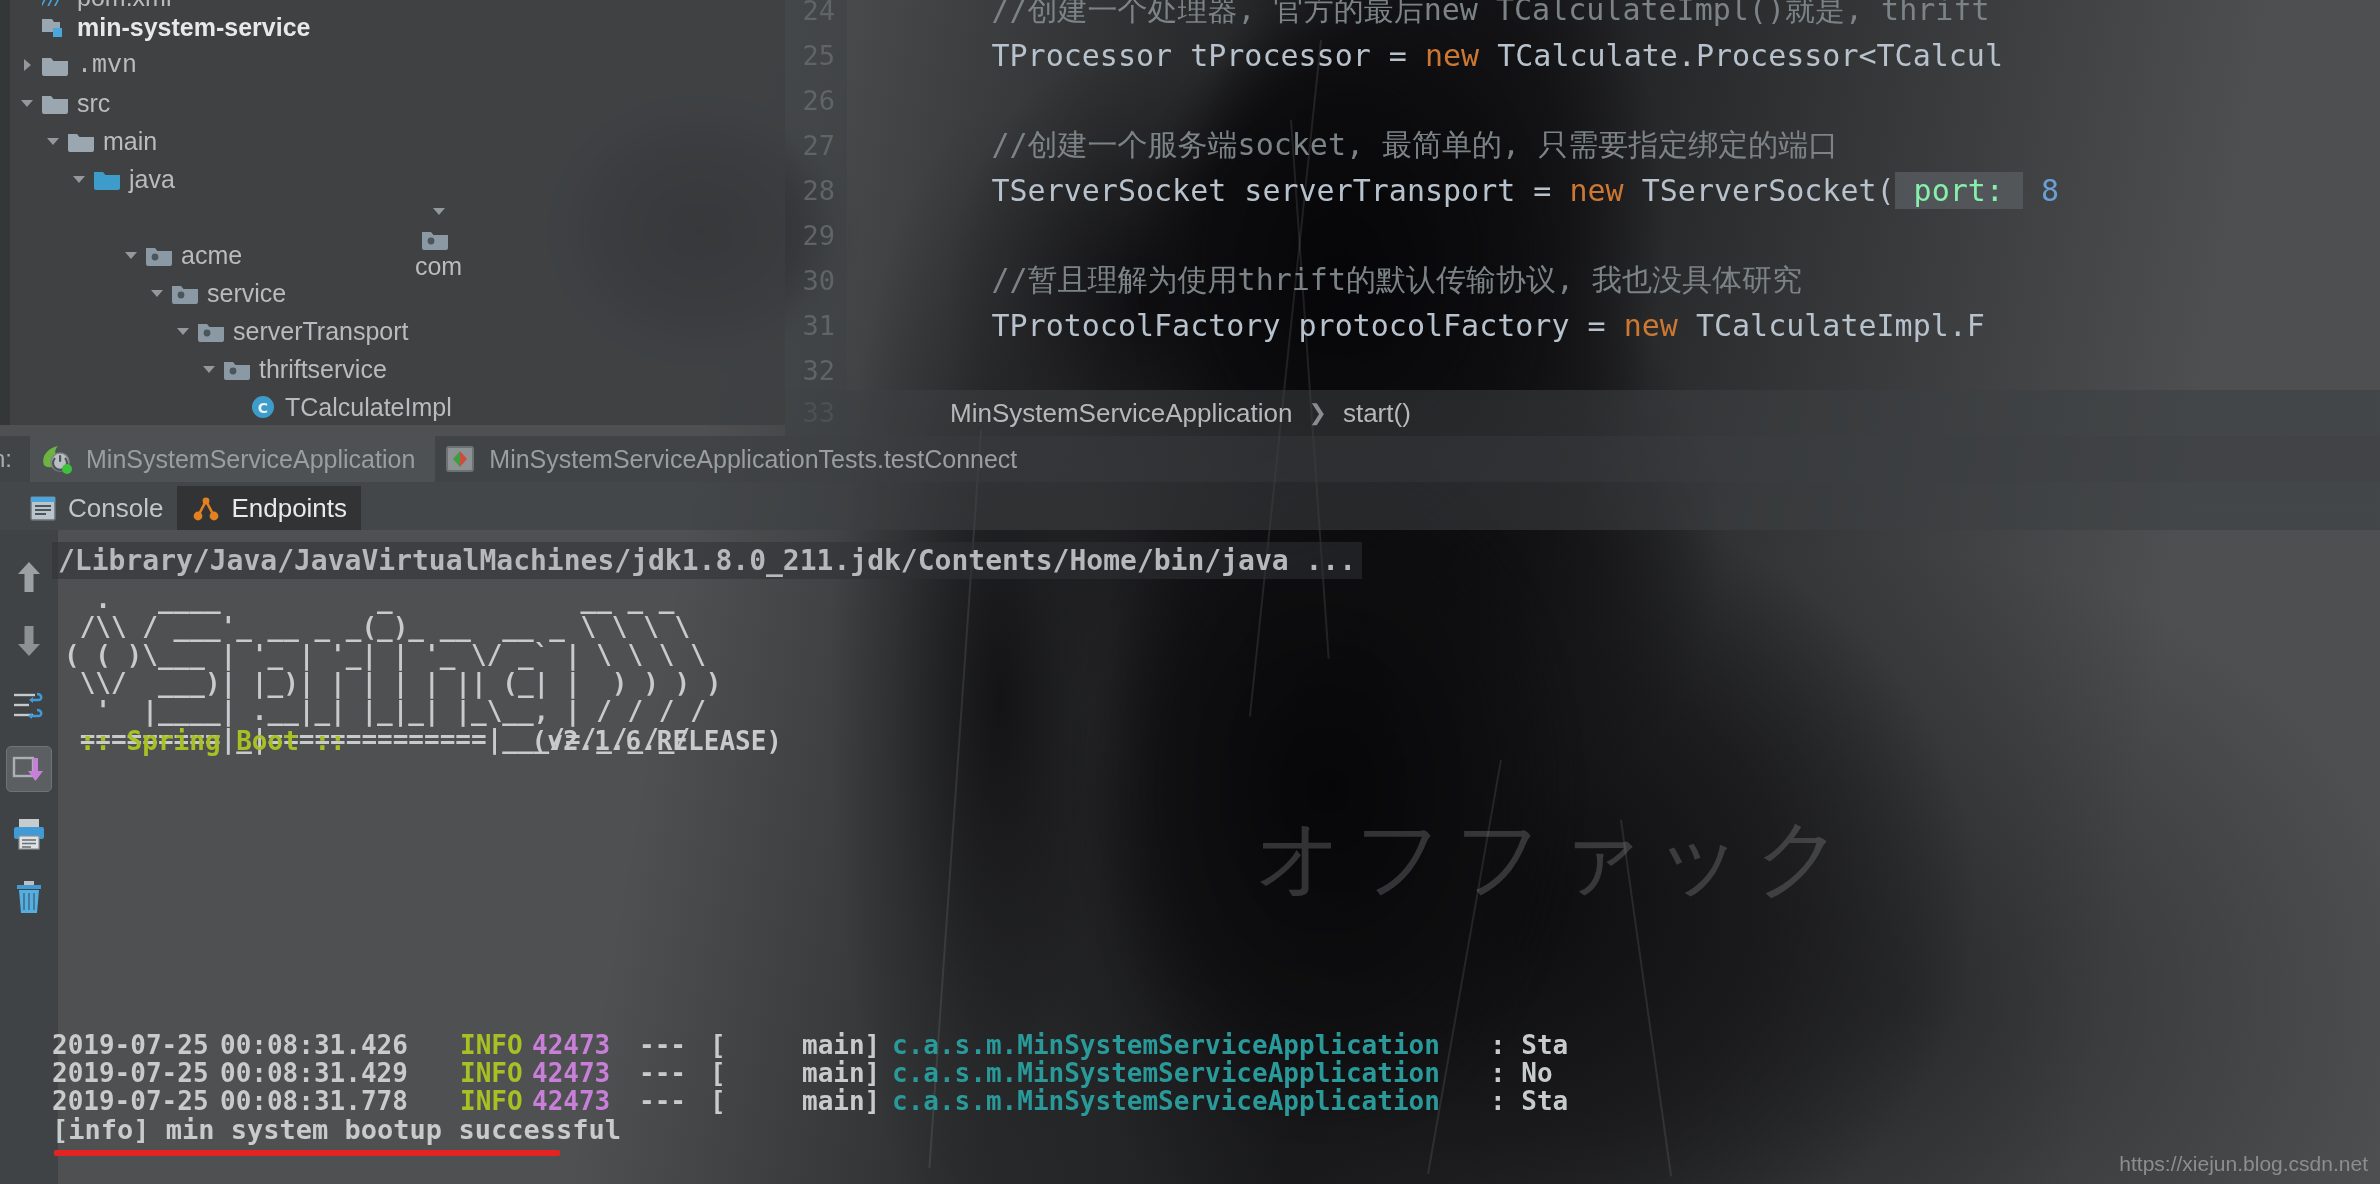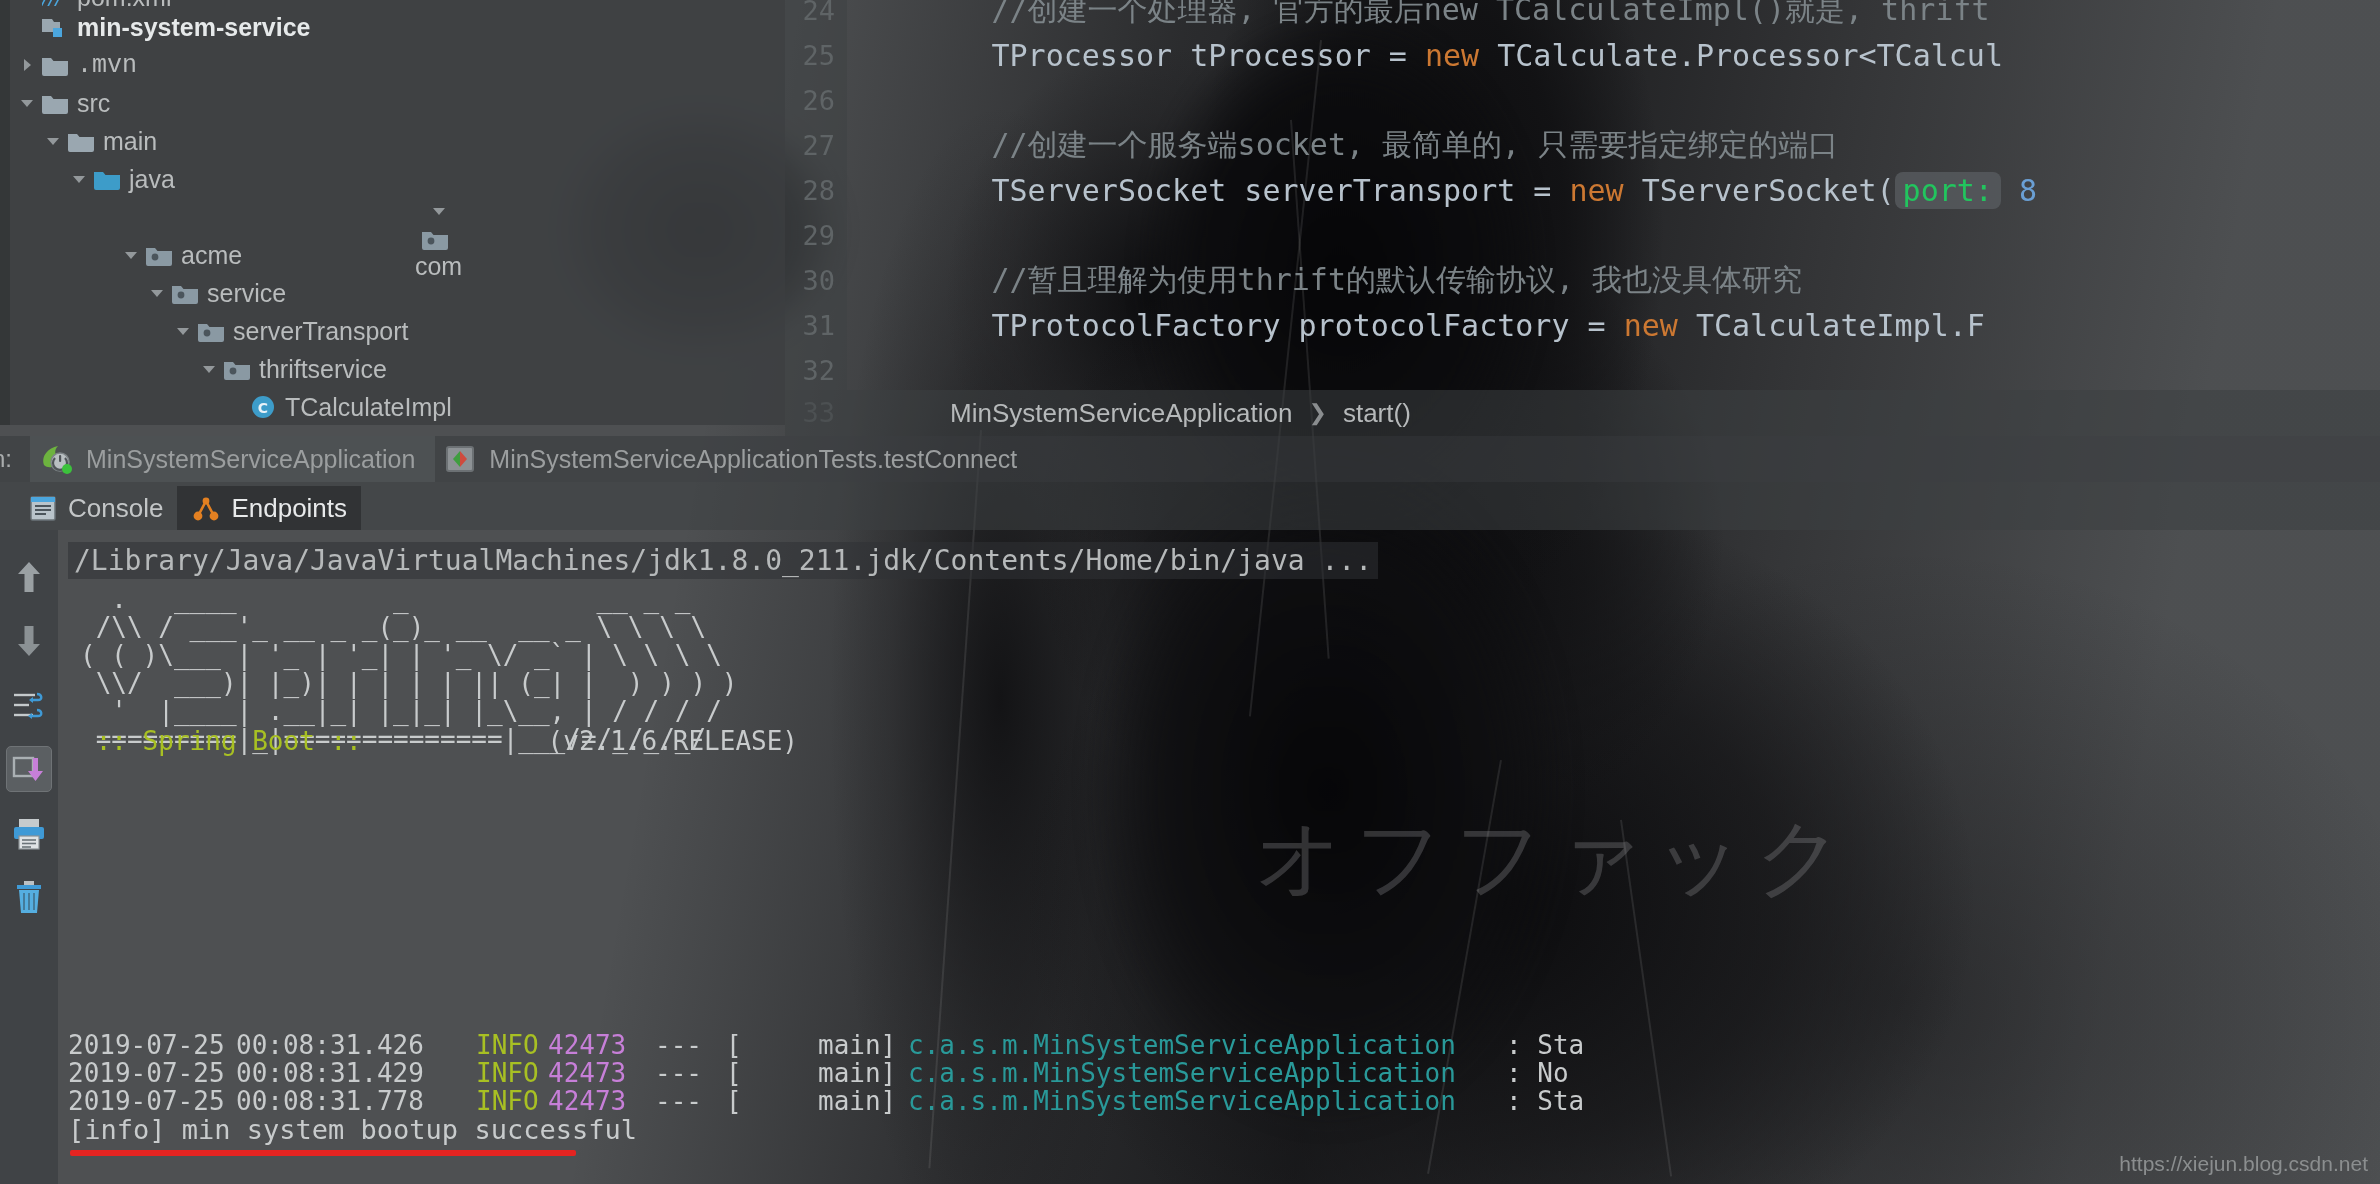--- a/index.html
+++ b/index.html
@@ -78,21 +78,21 @@
     background: rgba(62,65,67,0.55);
   }
   .lineno {
     position:absolute; width:62px; text-align:right; padding-right:12px;
     font-family:"DejaVu Sans Mono", monospace; font-size:27px; color:#5f6466;
     height:45px; line-height:45px;
   }
   .tok-plain { color:#b7c2cc; }
   .tok-kw { color:#cc7832; }
   .tok-comment { color:#7b8387; }
-  .tok-hint-bg { background:rgba(90,94,97,0.75); border-radius:8px; padding:1px 8px; color:#22c55e; }
+  .tok-hint-bg { background:rgba(90,94,97,0.75); border-radius:0; padding:1px 19px; color:#86efac; }
   .tok-num { color:#6a9fd4; }
 
   
   #breadcrumb {
     position:absolute; left:785px; top:390px; width:1595px; height:46px;
     display:flex; align-items:center; font-size:26px; color:#b6b9ba;
     background: rgba(60,63,65,0.55);
   }
   .crumb-sep { margin:0 16px; color:#8a8d8f; font-size:22px; }
 
@@ -124,22 +124,23 @@
   #console-toolbar {
     position:absolute; left:0; top:530px; width:58px; height:654px;
     background: rgba(60,63,65,0.72); display:flex; flex-direction:column;
     align-items:center; padding-top:24px; gap:18px;
   }
   .tb-btn { width:46px; height:46px; display:flex; align-items:center; justify-content:center; border-radius:5px;}
   .tb-btn.sel { background:rgba(96,100,103,0.85); border:1px solid #6f7376; }
 
   
   #console-output {
-    position:absolute; left:58px; top:530px; width:2322px; height:654px;
+    position:absolute; left:42px; top:530px; width:2322px; height:654px;
     overflow:hidden;
+    font-weight:bold;
   }
   .log-line {
     position:absolute; left:0; height:28px; white-space:pre;
     font-family:"DejaVu Sans Mono", monospace; font-size:27px; color:#c8cbcc;
   }
   .ansi-line {
     position:absolute; white-space:pre;
     font-family:"DejaVu Sans Mono", monospace; font-size:26px; color:#d6d9da;
     letter-spacing: 0px;
   }

